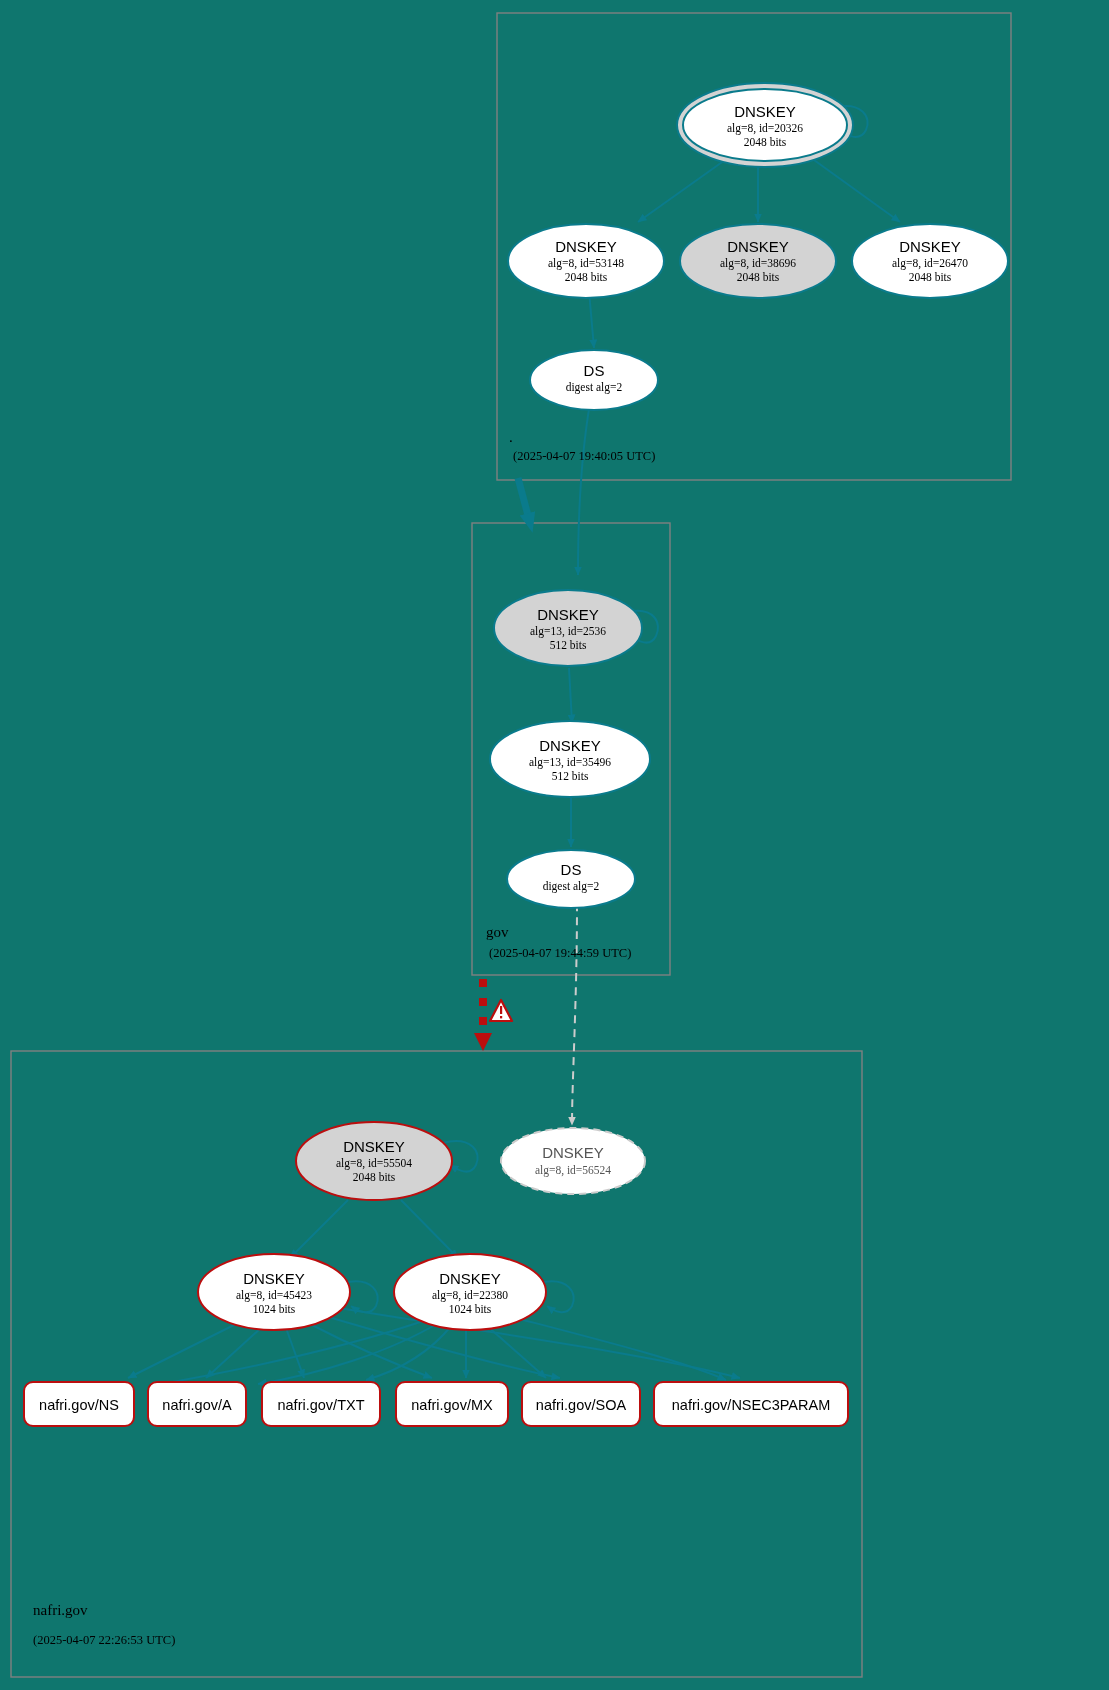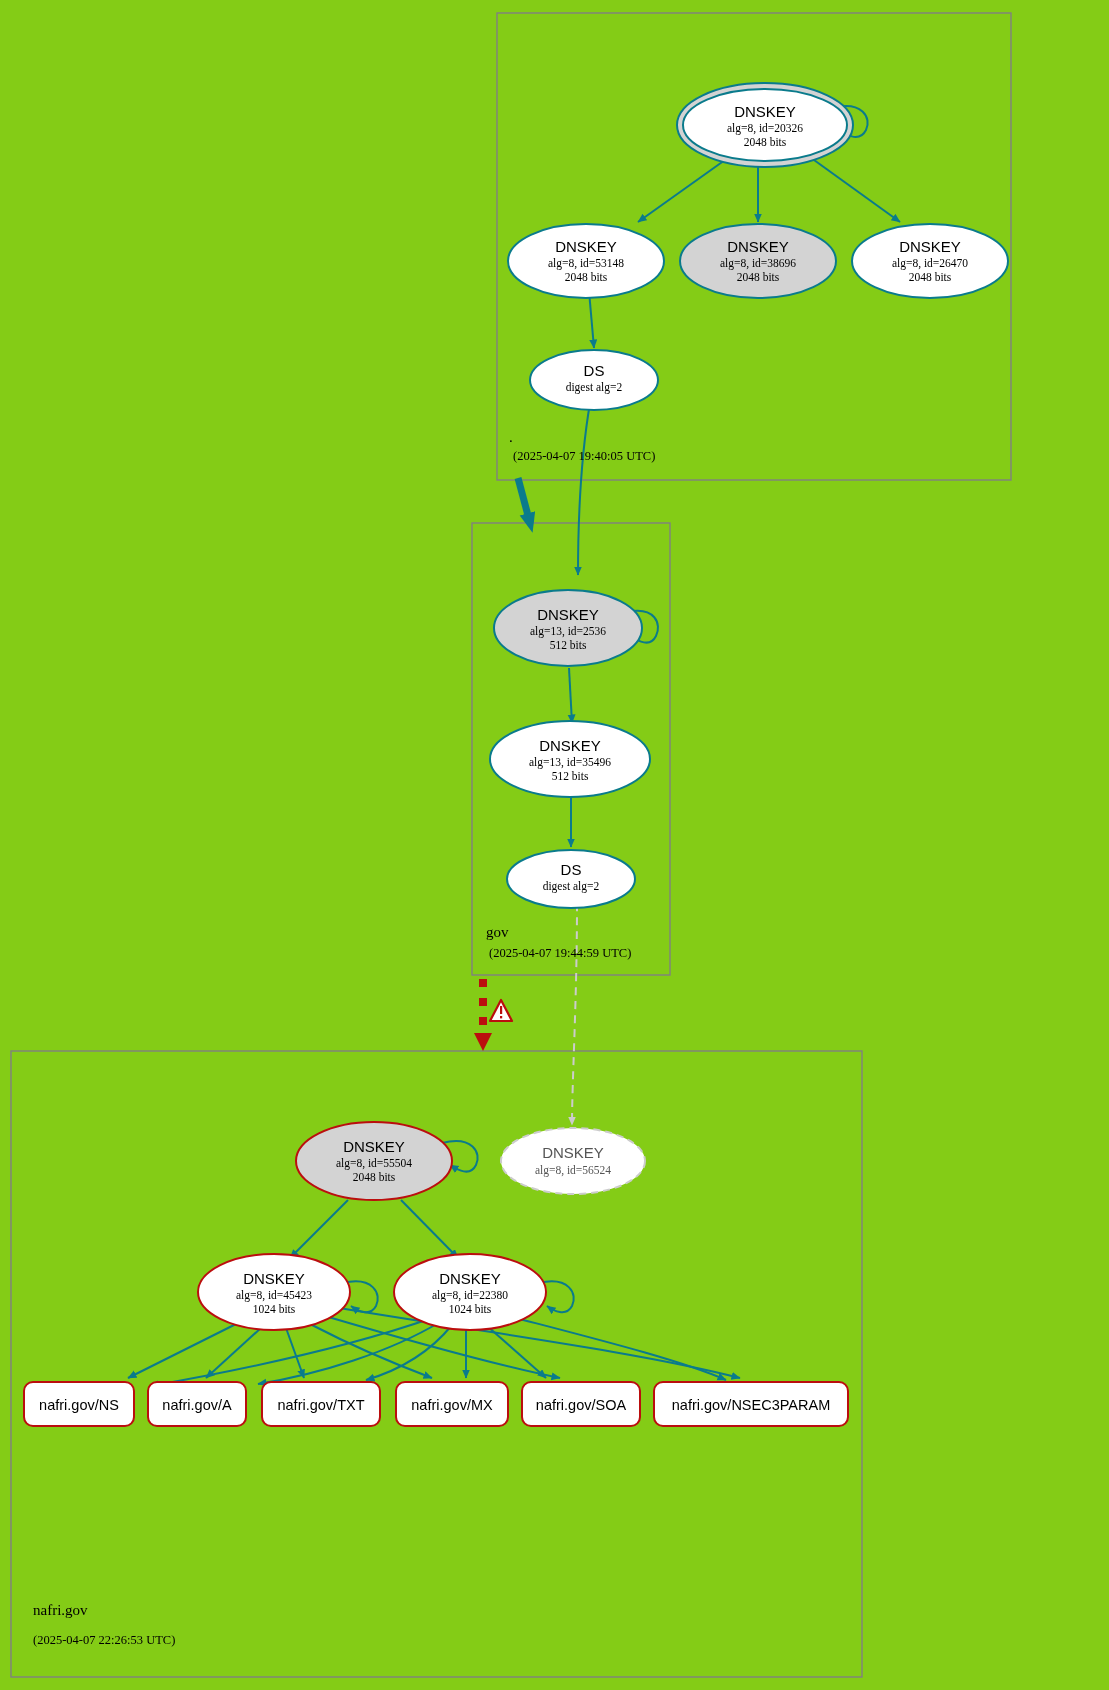--- a/index.html
+++ b/index.html
@@ -7,21 +7,21 @@
     padding: 0;
     background: #ffffff;
   }
   body {
     font-family: "Liberation Serif", "DejaVu Serif", serif;
   }
   #canvas {
     position: relative;
     width: 1109px;
     height: 1690px;
-    background: #84cc16;
+    background: #0f766e;
     overflow: hidden;
   }
   svg#graph {
     position: absolute;
     left: 0;
     top: 0;
     width: 1109px;
     height: 1690px;
   }
   

